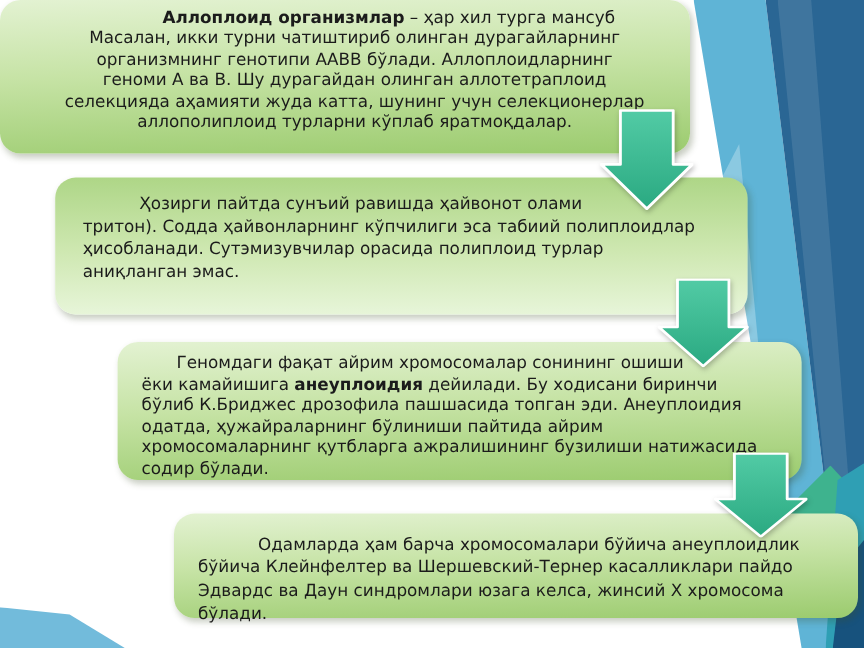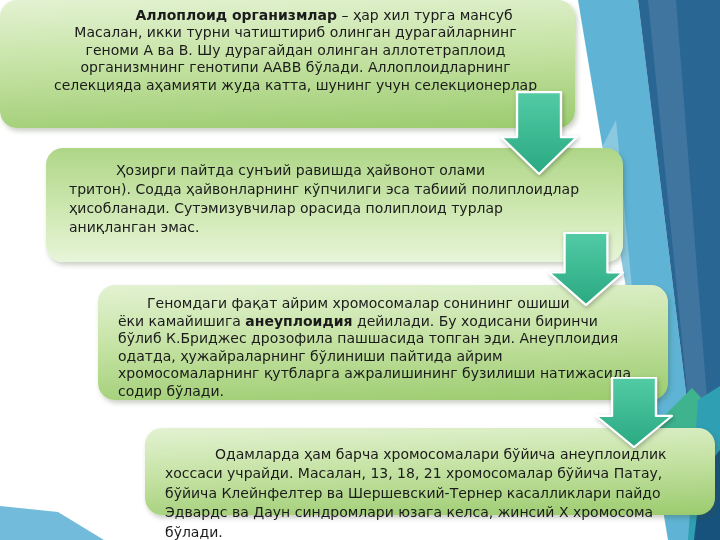--- a/index.html
+++ b/index.html
@@ -65,41 +65,41 @@
     <div class="bg-streak"></div>
     <div class="bg-green-facet"></div>
     <div class="bg-teal-facet"></div>
     <div class="bg-navy-facet"></div>
     <div class="bg-bottomleft"></div>
   </div>
 
   <div class="box box1 grad-down">
       <div class="line"><span class="bold">Аллоплоид организмлар</span><span> – ҳар хил турга мансуб</span></div>
       <div class="line"><span>Масалан, икки турни чатиштириб олинган дурагайларнинг</span></div>
+      <div class="line"><span>организмнинг генотипи ААВВ бўлади. Аллоплоидларнинг</span></div>
       <div class="line"><span>геноми А ва В. Шу дурагайдан олинган аллотетраплоид</span></div>
-      <div class="line"><span>организмнинг генотипи ААВВ бўлади. Аллоплоидларнинг</span></div>
       <div class="line"><span>селекцияда аҳамияти жуда катта, шунинг учун селекционерлар</span></div>
+      <div class="line"><span>аллополиплоид турларни кўплаб яратмоқдалар.</span></div>
     </div>
   <div class="box box2 grad-up">
       <div class="line"><span>Ҳозирги пайтда сунъий равишда ҳайвонот олами</span></div>
       <div class="line"><span>тритон). Содда ҳайвонларнинг кўпчилиги эса табиий полиплоидлар</span></div>
       <div class="line"><span>ҳисобланади. Сутэмизувчилар орасида полиплоид турлар</span></div>
       <div class="line"><span>аниқланган эмас.</span></div>
     </div>
   <div class="box box3 grad-down">
       <div class="line"><span>Геномдаги фақат айрим хромосомалар сонининг ошиши</span></div>
       <div class="line"><span>ёки камайишига </span><span class="bold">анеуплоидия</span><span> дейилади. Бу ходисани биринчи</span></div>
       <div class="line"><span>бўлиб К.Бриджес дрозофила пашшасида топган эди. Анеуплоидия</span></div>
       <div class="line"><span>одатда, ҳужайраларнинг бўлиниши пайтида айрим</span></div>
       <div class="line"><span>хромосомаларнинг қутбларга ажралишининг бузилиши натижасида</span></div>
       <div class="line"><span>содир бўлади.</span></div>
     </div>
   <div class="box box4 grad-down">
       <div class="line"><span>Одамларда ҳам барча хромосомалари бўйича анеуплоидлик</span></div>
-      <div class="line"><span>хоссаси учрайди. Масалан, 13, 18, 21 хромосомалар бўйича Патау,</span></div>
       <div class="line"><span>бўйича Клейнфелтер ва Шершевский-Тернер касалликлари пайдо</span></div>
       <div class="line"><span>Эдвардс ва Даун синдромлари юзага келса, жинсий Х хромосома</span></div>
       <div class="line"><span>бўлади.</span></div>
     </div>
 
   <div class="arrow arrow1">
     <svg viewBox="0 0 78 84" preserveAspectRatio="none">
       <defs>
         <linearGradient id="ag1" x1="0" y1="0" x2="0" y2="1">
           <stop offset="0" stop-color="#52cba5"></stop>

